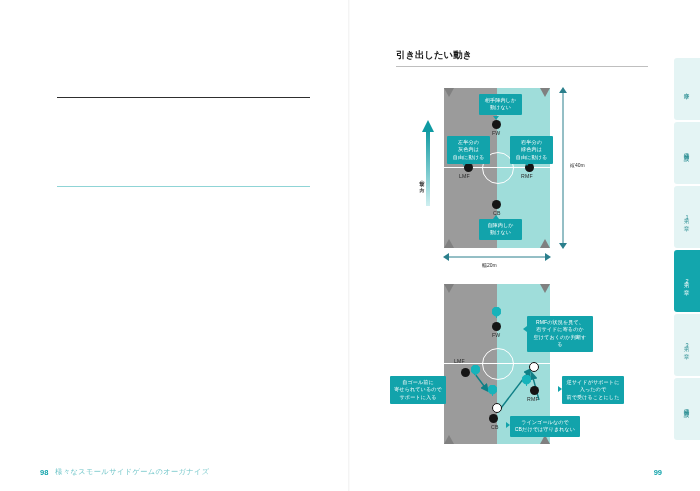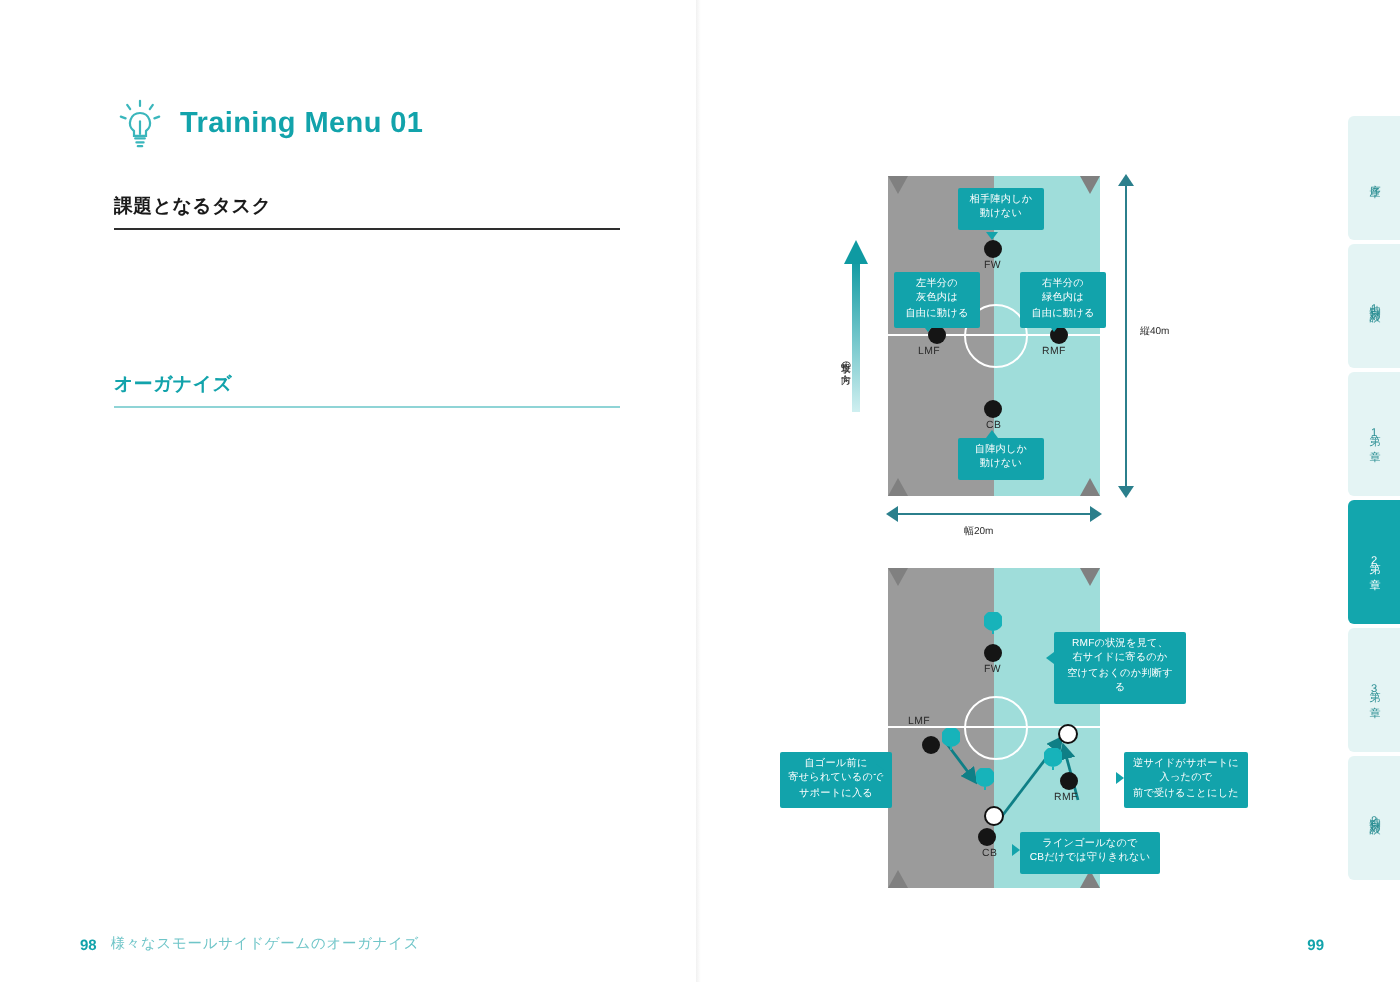--- a/index.html
+++ b/index.html
@@ -100,60 +100,43 @@
 </style>
 </head>
 <body>
 
 <div class="page">
 
   <div class="gutter"></div>
 
   <div class="left-page">
 
-    <div class="menu-head">
-      <div class="bulb">
-        <svg viewBox="0 0 26 30" width="26" height="30">
-          <g stroke="#3ab6bc" stroke-width="1.1" fill="none" stroke-linecap="round">
-            <path d="M13 9.5 a5 5 0 0 0 -3 9 l0 2.4 l6 0 l0 -2.4 a5 5 0 0 0 -3 -9 z"></path>
-            <path d="M10.6 22.2 l4.8 0"></path>
-            <path d="M11.2 24.2 l3.6 0"></path>
-            <path d="M11.9 26.1 l2.2 0"></path>
-            <path d="M13 3.4 l0 2.6"></path>
-            <path d="M6.6 5.4 l1.5 2.2"></path>
-            <path d="M19.4 5.4 l-1.5 2.2"></path>
-            <path d="M3.4 11.3 l2.4 .9"></path>
-            <path d="M22.6 11.3 l-2.4 .9"></path>
-            <path d="M13 13.7 l0 6.3"></path>
-          </g>
-        </svg>
-      </div>
-      <div class="menu-title">Training Menu 01</div>
-    </div>
 
     <div class="sec" style="top:97px;">
-      <div class="sec-title">課題となるタスク</div>
       <div class="sec-rule"></div>
     </div>
 
     <div class="sec" style="top:186px;">
-      <div class="sec-title accent">オーガナイズ</div>
       <div class="sec-rule accent"></div>
       <div class="sec-body">
       </div>
     </div>
 
     <div class="footer">
       <div class="folio">98</div>
       <div class="run-head">様々なスモールサイドゲームのオーガナイズ</div>
     </div>
   </div>
 
   <div class="right-page">
 
+    <div class="r-head">
+      <div class="t">引き出したい動き</div>
+      <div class="rule"></div>
+    </div>
 
     <div class="diagram" style="left:30px;top:82px;width:260px;height:185px;">
 
       <div class="half-left" style="left:62px;top:6px;width:53px;height:160px;"></div>
       <div class="half-right" style="left:115px;top:6px;width:53px;height:160px;"></div>
       <div class="halfline" style="left:62px;top:85px;width:106px;"></div>
       <div class="circle" style="left:100px;top:70px;width:30px;height:30px;"></div>
 
       <div class="cone down" style="left:62px;top:6px;"></div>
       <div class="cone down" style="left:158px;top:6px;"></div>

